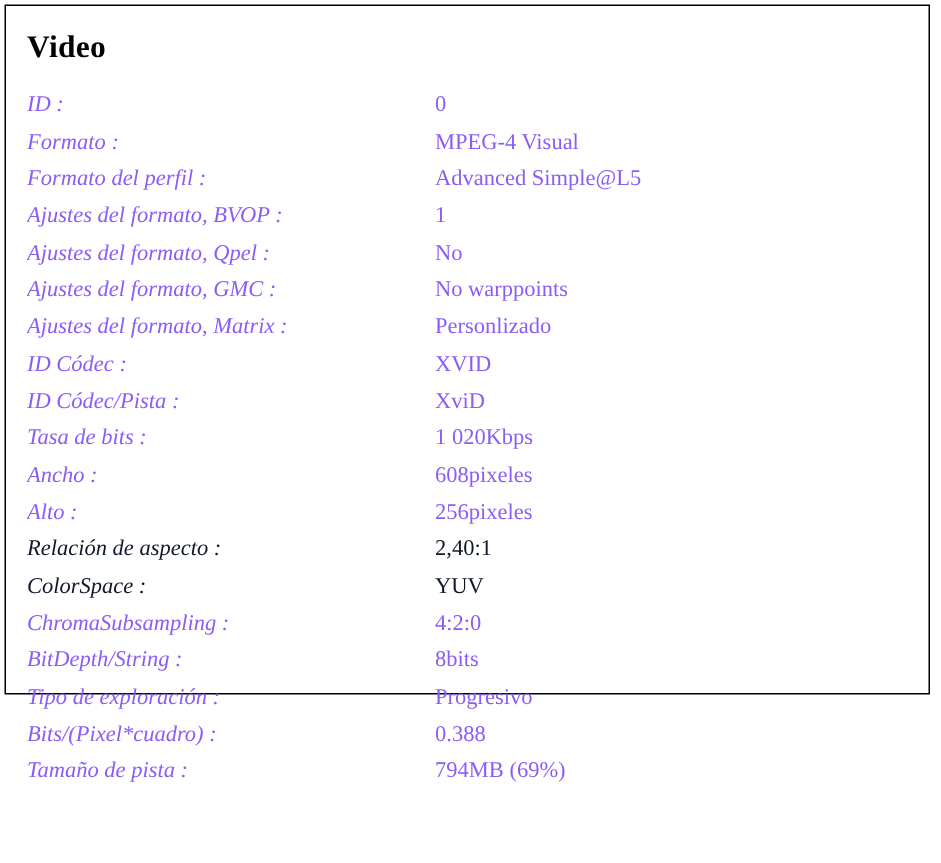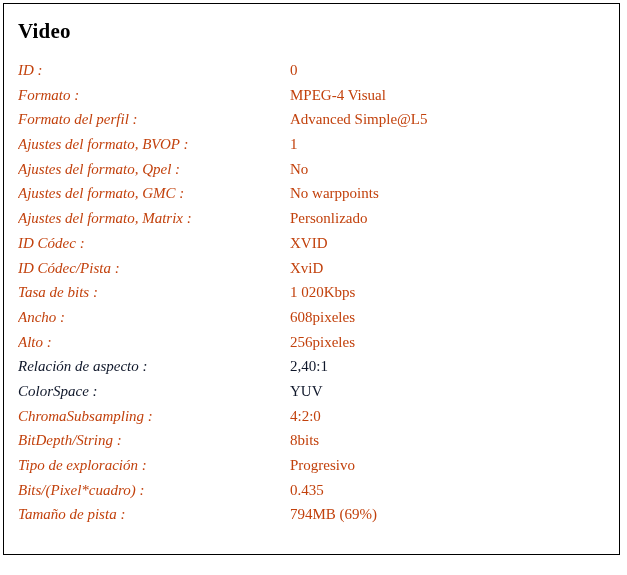--- a/index.html
+++ b/index.html
@@ -16,21 +16,21 @@
     height: 575px;
     box-sizing: border-box;
     background: #ffffff;
     overflow: hidden;
   }
   .frame {
     position: absolute;
     left: 3px;
     top: 3px;
     width: 617px;
-    height: 552px;
+    height: 460px;
     border: 1px solid #000000;
     box-sizing: border-box;
     background: #ffffff;
   }
   .content {
     padding: 10px 14px 0 14px;
   }
   .section-title {
     font-family: "Liberation Serif", serif;
     font-weight: bold;
@@ -44,21 +44,21 @@
     border-collapse: collapse;
     width: 100%;
     table-layout: fixed;
   }
   table.props td {
     padding: 0;
     height: 24.7px;
     vertical-align: top;
     font-size: 15px;
     line-height: 24px;
-    color: #c2410c;
+    color: #8b5cf6;
     white-space: nowrap;
     overflow: hidden;
   }
   td.label {
     width: 272px;
     font-style: italic;
     font-family: "Liberation Serif", serif;
     padding-left: 2px;
   }
   td.value {
@@ -142,21 +142,21 @@
             <tr>
               <td class="label">BitDepth/String :</td>
               <td class="value">8bits</td>
             </tr>
             <tr>
               <td class="label">Tipo de exploración :</td>
               <td class="value">Progresivo</td>
             </tr>
             <tr>
               <td class="label">Bits/(Pixel*cuadro) :</td>
-              <td class="value">0.435</td>
+              <td class="value">0.388</td>
             </tr>
             <tr>
               <td class="label">Tamaño de pista :</td>
               <td class="value">794MB (69%)</td>
             </tr>
           </tbody>
       </table>
     </div>
   </div>
 </div>

